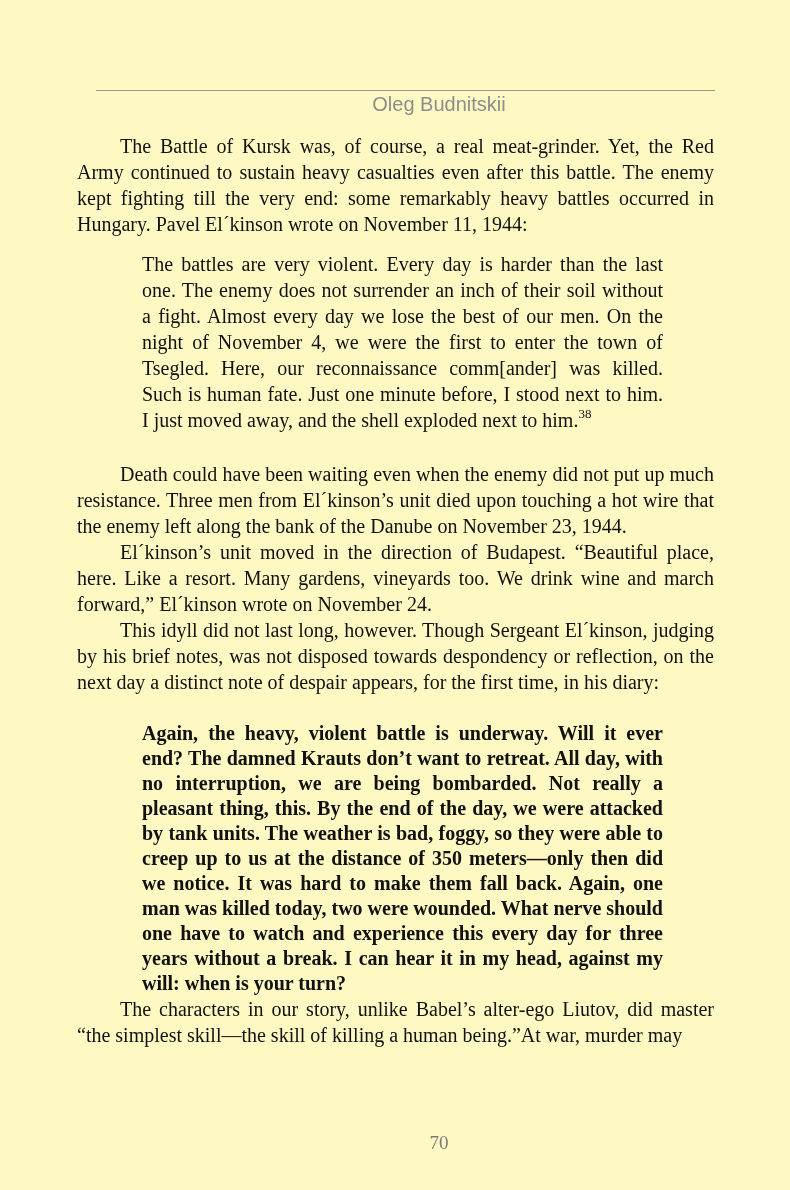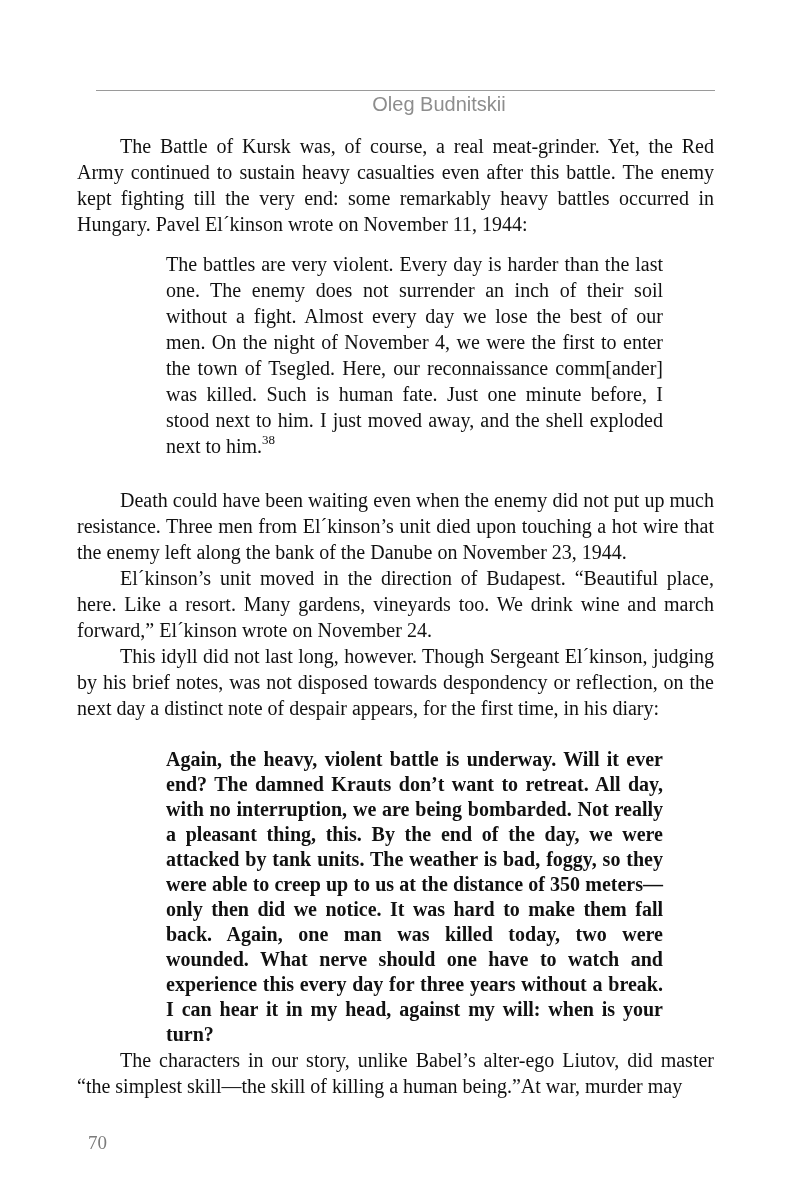--- a/index.html
+++ b/index.html
@@ -1,21 +1,21 @@
 <!DOCTYPE html>
 <html><head>
 <meta charset="utf-8">
 <style>
   html, body { margin: 0; padding: 0; background: #e8e8e8; }
   .page {
     position: relative;
     width: 790px;
     height: 1190px;
     margin: 0 auto;
-    background: #ffffff;
+    background: #fef9c3;
     overflow: hidden;
     font-family: "Liberation Serif", serif;
     color: #111111;
   }
   .head-rule {
     position: absolute;
     left: 96px;
     top: 90px;
     width: 619px;
     height: 0;
@@ -36,38 +36,39 @@
     position: absolute;
     left: 77px;
     top: 133px;
     width: 637px;
     font-size: 20px;
     line-height: 26px;
     text-align: justify;
   }
   .para { margin: 0; text-indent: 43px; }
   .bq {
-    margin: 14px 51px 0 89px;
+    margin: 14px 51px 0 65px;
     text-align: justify;
   }
   .bq2 { margin-top: 26px; line-height: 25px; font-weight: bold; }
   .p2 { margin-top: 28px; font-family: Liberation Serif, serif; }
   .p5 { }
   .fn {
     font-size: 13px;
     line-height: 0;
     position: relative;
     top: -1px;
     vertical-align: super;
   }
   .page-number {
     position: absolute;
     top: 1132px;
     left: 88px;
     right: 0;
+    text-align: center;
     font-family: "Liberation Serif", serif;
     font-size: 19px;
     color: #7b7b7b;
   }
 </style>
 </head>
 <body>
 
 <div class="page">
 

